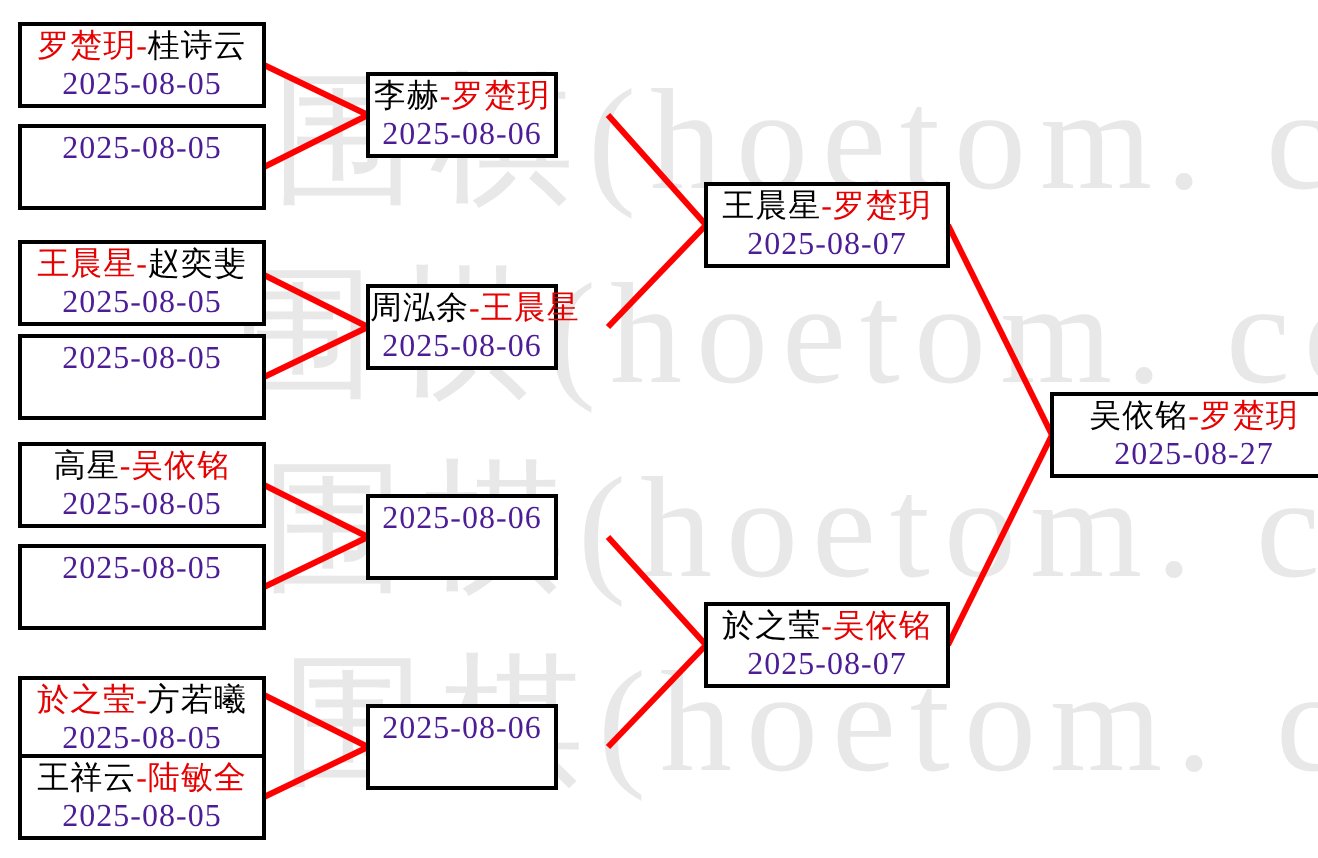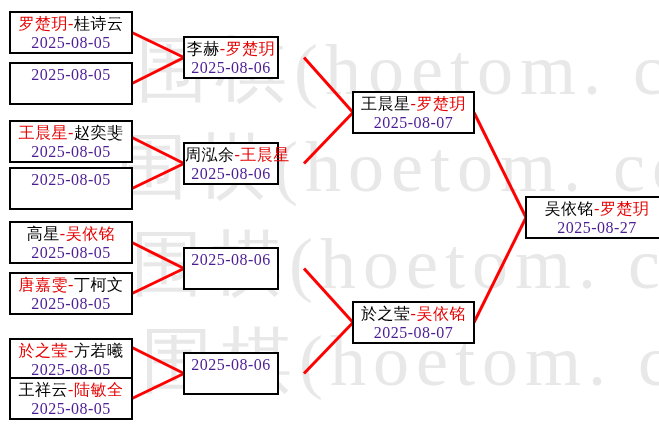--- a/index.html
+++ b/index.html
@@ -77,21 +77,20 @@
     <div class="date">2025-08-05</div>
   </div>
   <div class="match r1" style="top:167px" data-winner="p1">
     <div class="date">2025-08-05</div>
   </div>
   <div class="match r1" style="top:221px" data-winner="p2">
     <div class="players"><span class="p1">高星</span><span class="sep">-</span><span class="p2">吴依铭</span></div>
     <div class="date">2025-08-05</div>
   </div>
   <div class="match r1" style="top:272px" data-winner="p1">
-    <div class="players"><span class="p1">唐嘉雯</span><span class="sep">-</span><span class="p2">丁柯文</span></div>
     <div class="date">2025-08-05</div>
   </div>
   <div class="match r1" style="top:338px" data-winner="p1">
     <div class="players"><span class="p1">於之莹</span><span class="sep">-</span><span class="p2">方若曦</span></div>
     <div class="date">2025-08-05</div>
   </div>
   <div class="match r1" style="top:377px" data-winner="p2">
     <div class="players"><span class="p1">王祥云</span><span class="sep">-</span><span class="p2">陆敏全</span></div>
     <div class="date">2025-08-05</div>
   </div>

